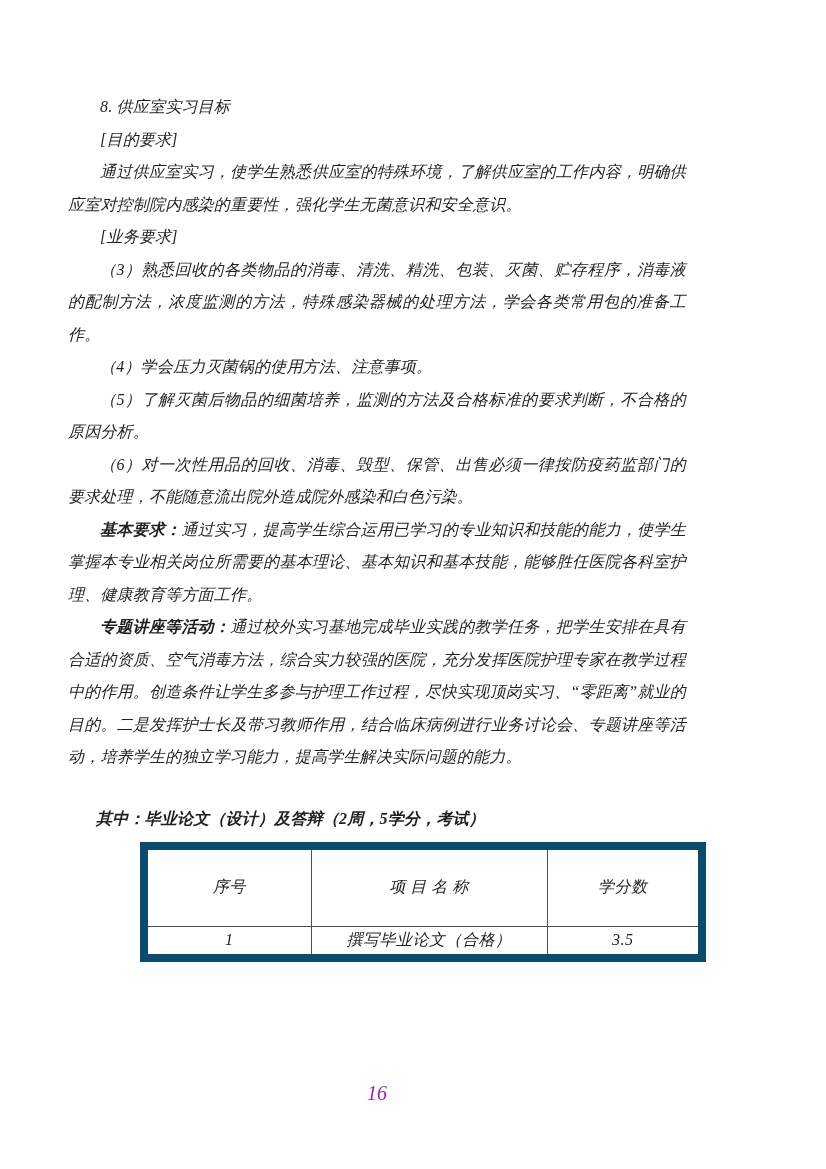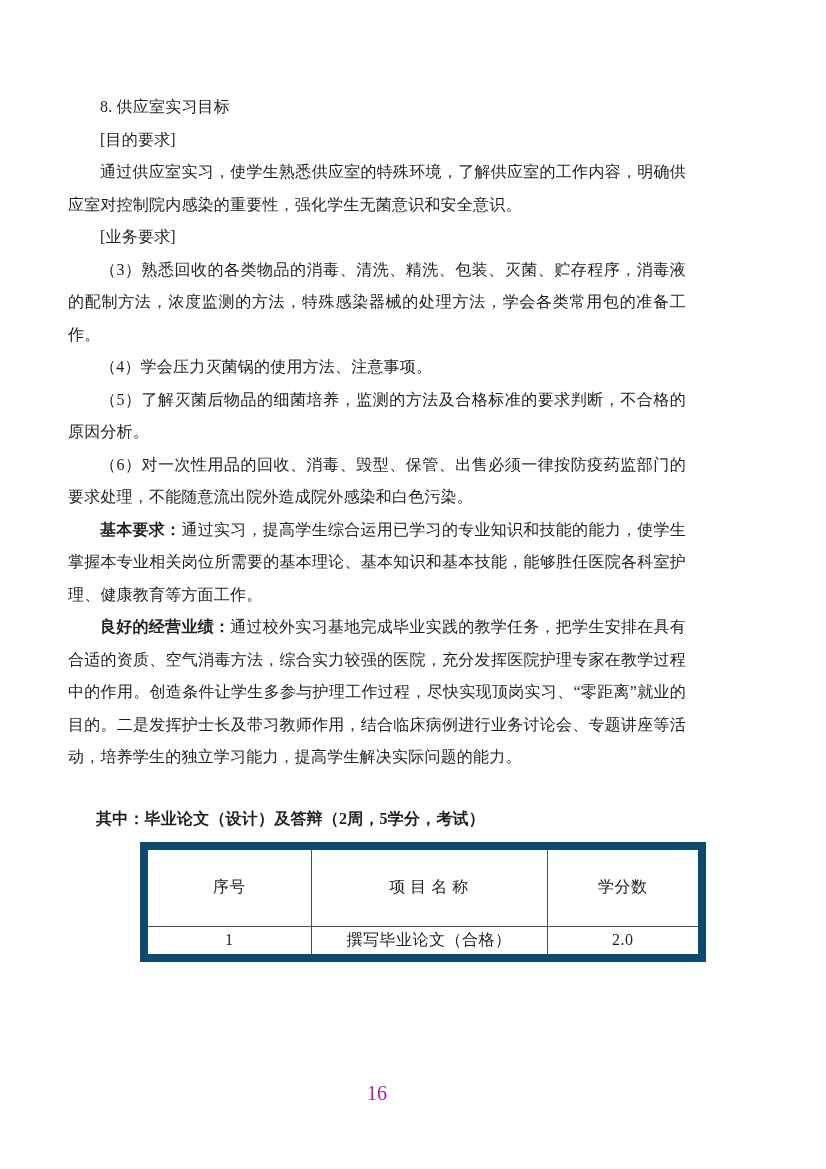--- a/index.html
+++ b/index.html
@@ -10,20 +10,21 @@
   .page {
     position: relative;
     width: 754px;
     height: 1169px;
     background: #ffffff;
     box-sizing: border-box;
     padding: 91px 68px 0 68px;
     font-family: "Liberation Serif", "DejaVu Serif", serif;
     color: #1f1f1f;
     overflow: hidden;
+    font-style: italic;
   }
   p.body {
     margin: 0;
     font-size: 16px;
     line-height: 32.5px;
     text-align: justify;
     text-indent: 32px;
     letter-spacing: 0.2px;
   }
   p.nojustify {
@@ -84,41 +85,41 @@
 
   <p class="body nojustify">[业务要求]</p>
 
   <p class="body">（3）熟悉回收的各类物品的消毒、清洗、精洗、包装、灭菌、贮存程序，消毒液的配制方法，浓度监测的方法，特殊感染器械的处理方法，学会各类常用包的准备工作。</p>
   <p class="body">（4）学会压力灭菌锅的使用方法、注意事项。</p>
   <p class="body">（5）了解灭菌后物品的细菌培养，监测的方法及合格标准的要求判断，不合格的原因分析。</p>
   <p class="body">（6）对一次性用品的回收、消毒、毁型、保管、出售必须一律按防疫药监部门的要求处理，不能随意流出院外造成院外感染和白色污染。</p>
 
   <p class="body"><span class="lead">基本要求：</span><span>通过实习，提高学生综合运用已学习的专业知识和技能的能力，使学生掌握本专业相关岗位所需要的基本理论、基本知识和基本技能，能够胜任医院各科室护理、健康教育等方面工作。</span></p>
 
-  <p class="body"><span class="lead">良好的经营业绩：</span><span>通过校外实习基地完成毕业实践的教学任务，把学生安排在具有合适的资质、空气消毒方法，综合实力较强的医院，充分发挥医院护理专家在教学过程中的作用。创造条件让学生多参与护理工作过程，尽快实现顶岗实习、“零距离”就业的目的。二是发挥护士长及带习教师作用，结合临床病例进行业务讨论会、专题讲座等活动，培养学生的独立学习能力，提高学生解决实际问题的能力。</span></p>
+  <p class="body"><span class="lead">专题讲座等活动：</span><span>通过校外实习基地完成毕业实践的教学任务，把学生安排在具有合适的资质、空气消毒方法，综合实力较强的医院，充分发挥医院护理专家在教学过程中的作用。创造条件让学生多参与护理工作过程，尽快实现顶岗实习、“零距离”就业的目的。二是发挥护士长及带习教师作用，结合临床病例进行业务讨论会、专题讲座等活动，培养学生的独立学习能力，提高学生解决实际问题的能力。</span></p>
 
   <p class="body subheading">其中：毕业论文（设计）及答辩（2周，5学分，考试）</p>
 
   <table class="credit-table">
     <colgroup>
       <col class="c1">
         <col class="c2">
         <col class="c3">
     </colgroup>
     <thead>
       <tr class="header-row">
         <th>序号</th>
         <th>项 目 名 称</th>
         <th>学分数</th>
       </tr>
     </thead>
     <tbody>
       <tr class="data-row">
         <td>1</td>
         <td>撰写毕业论文（合格）</td>
-        <td>2.0</td>
+        <td>3.5</td>
       </tr>
     </tbody>
   </table>
 
   <div class="pagenum">16</div>
 
 </div>
 
 </body></html>

